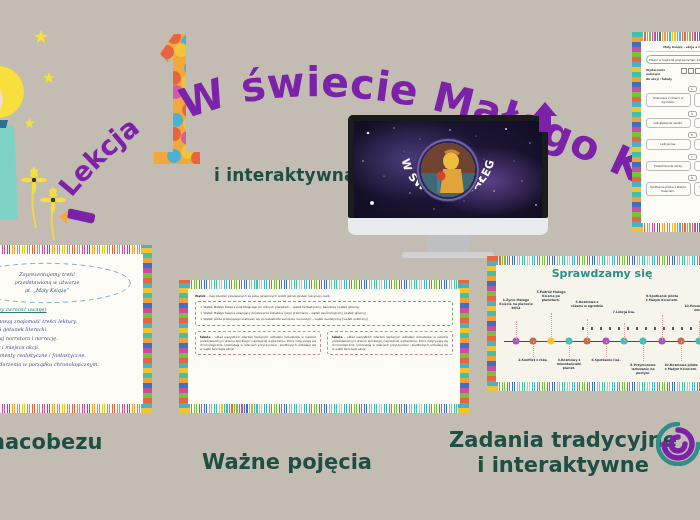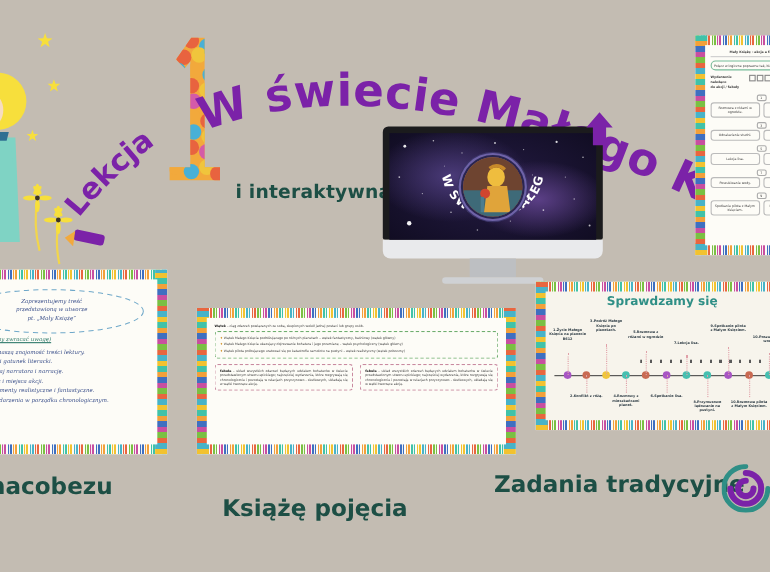--- a/index.html
+++ b/index.html
@@ -464,25 +464,26 @@
       <div class="tl-label" style="left:185px;top:99px;">10.Rozmowa pilota z Małym Księciem.</div>
 
     </div>
   </div>
 
   <div class="caption" style="left:-10px;top:430px;font-size:21px;">
     <span>nacobezu</span>
   </div>
 
   <div class="caption" style="left:202px;top:450px;font-size:21px;">
-    <span>Książę pojęcia</span>
+    <span>Ważne pojęcia</span>
   </div>
 
   <div class="caption" style="left:449px;top:428px;font-size:21px;text-align:center;">
     <div>Zadania tradycyjne</div>
+    <div>i interaktywne</div>
   </div>
 
   <svg class="swirl" style="left:656px;top:422px;" width="44" height="44" viewBox="0 0 44 44">
     <path d="M22 2 A20 20 0 1 0 42 22" stroke="#2f8f86" stroke-width="4.5" fill="none" stroke-linecap="round"></path>
     <path d="M22 8 A14 14 0 1 1 8 22" stroke="#7b22a8" stroke-width="5.5" fill="none" stroke-linecap="round"></path>
     <path d="M22 15 A7 7 0 1 0 29 22" stroke="#7b22a8" stroke-width="5.5" fill="none" stroke-linecap="round"></path>
   </svg>
 
   <svg style="position:absolute;left:530px;top:100px;" width="30" height="34" viewBox="0 0 30 34">
     <path d="M15 2 L27 16 L21 16 L21 32 L9 32 L9 16 L3 16 Z" fill="#7b22a8"></path>

